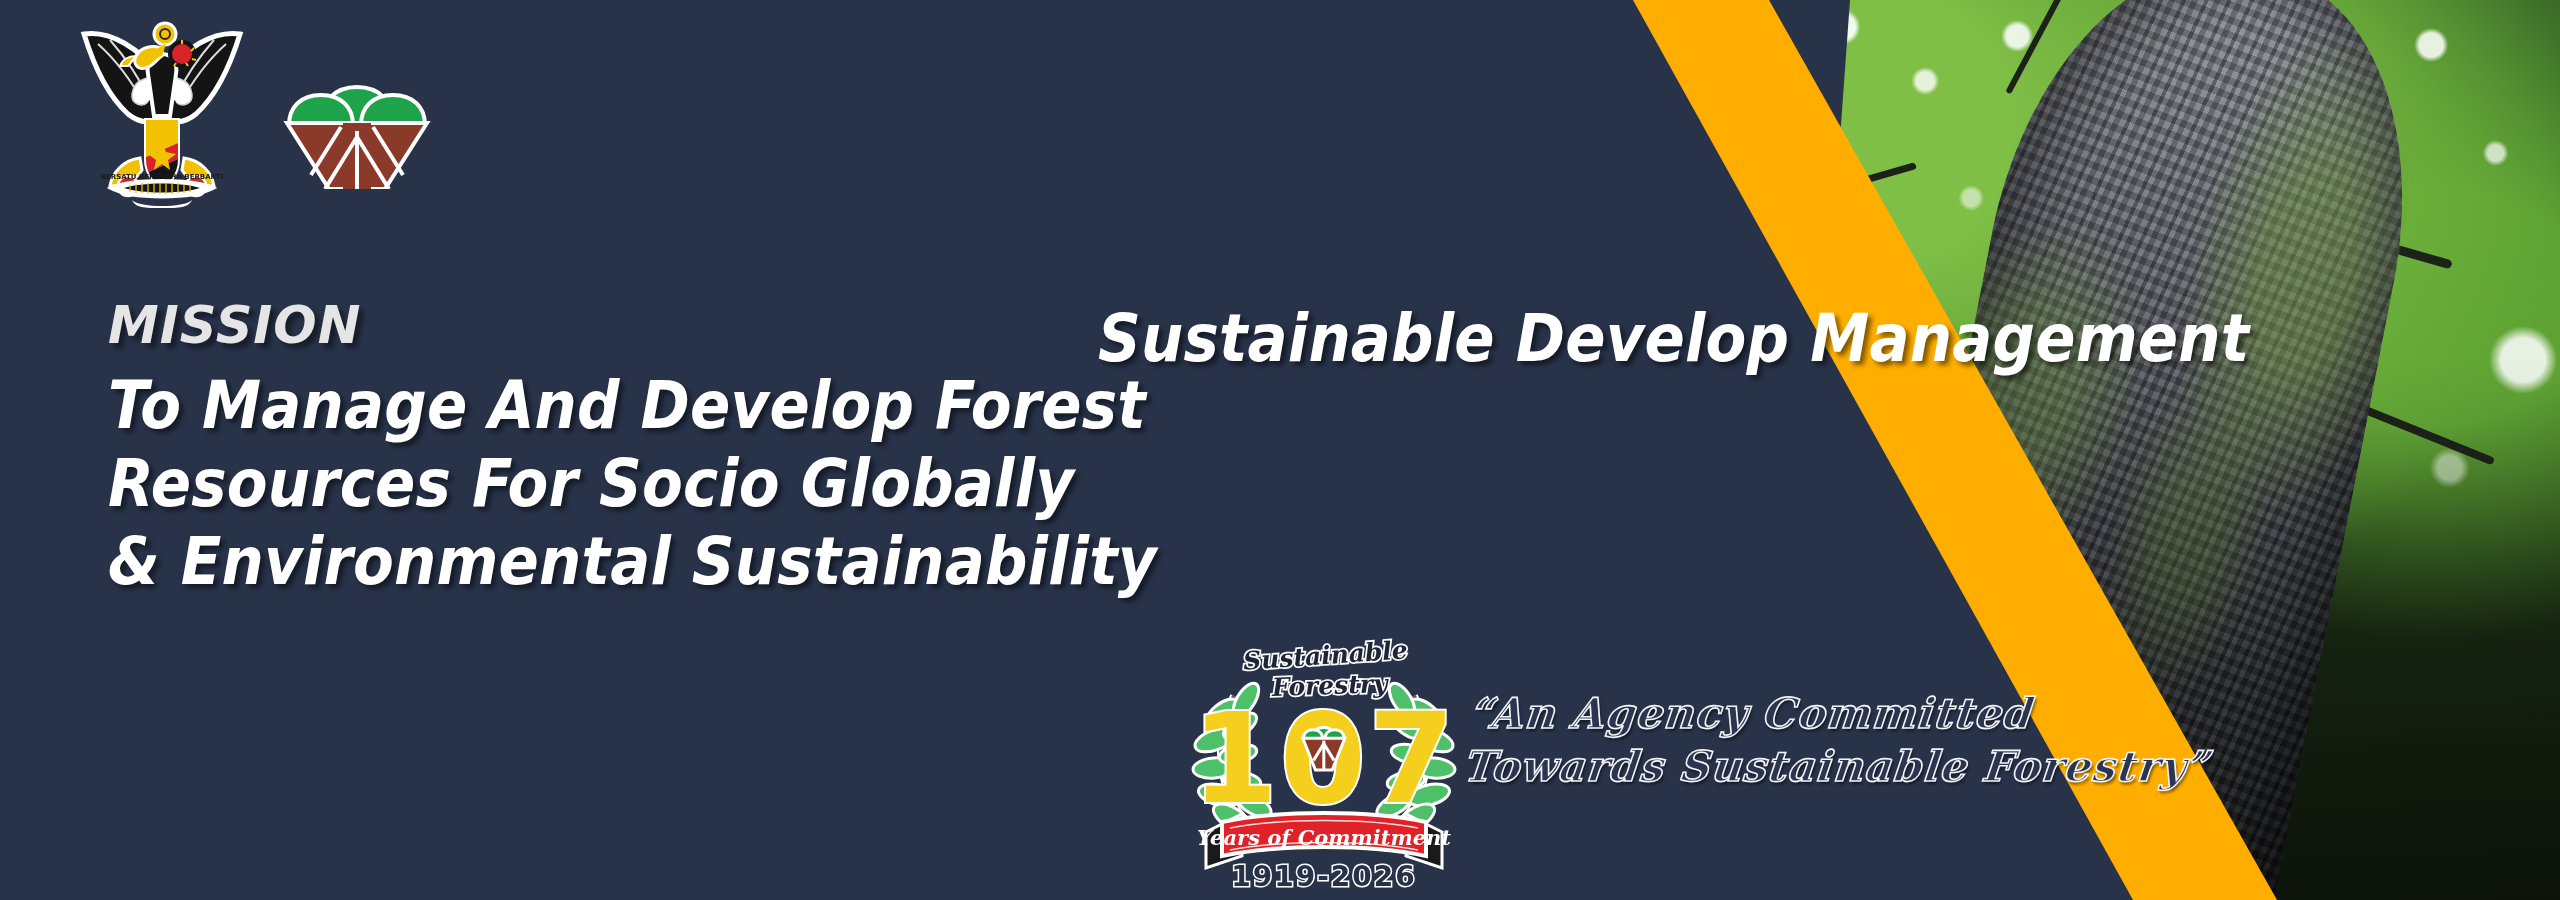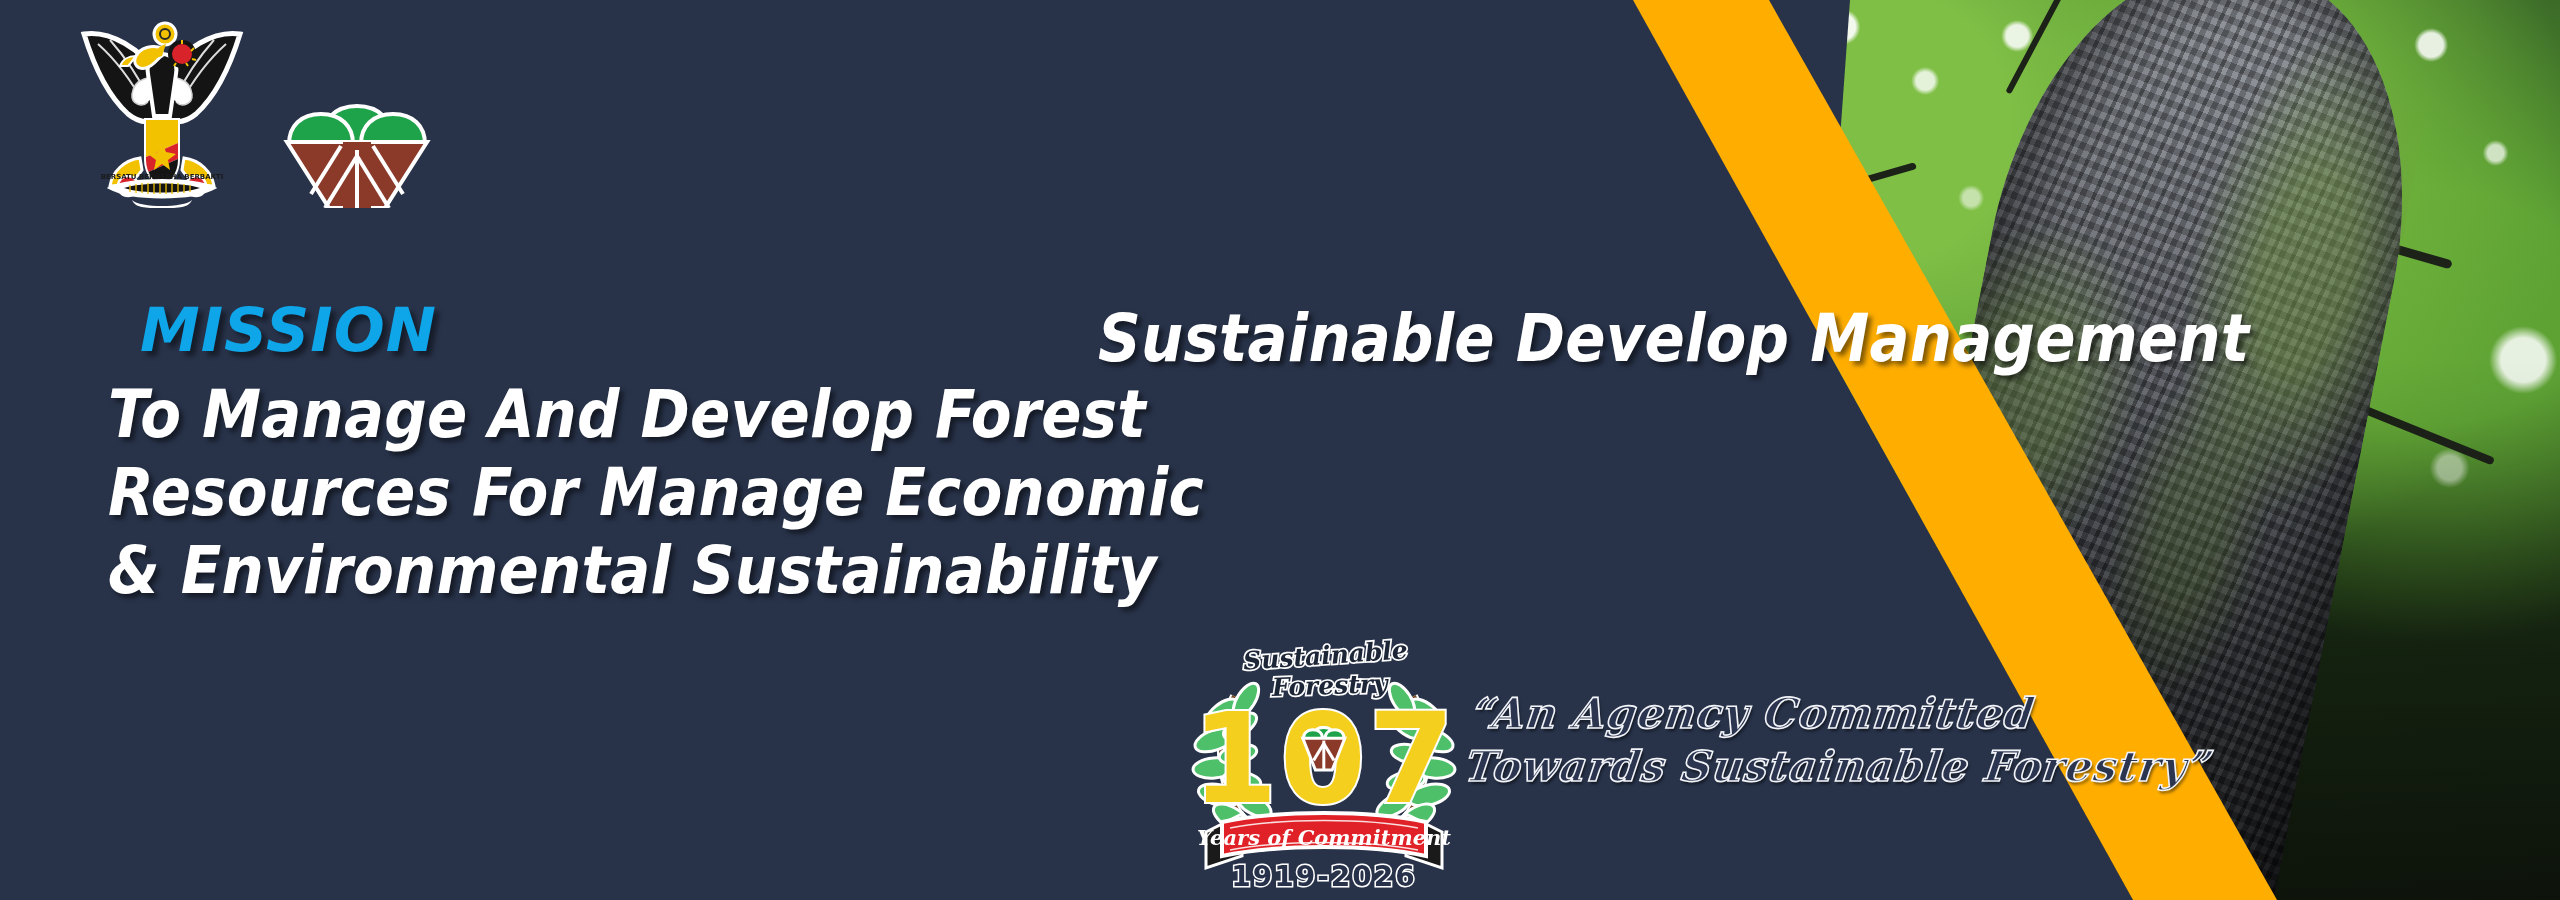--- a/index.html
+++ b/index.html
@@ -94,40 +94,39 @@
     top: 0; left: 0;
     width: 2560px; height: 900px;
     background: #28334a;
     clip-path: polygon(0 0, 1633px 0, 2133px 900px, 0 900px);
   }
 
   
   .content { position: absolute; inset: 0; }
 
   
-  .logo-row { position: absolute; left: 62px; top: 8px; display: flex; align-items: flex-end; gap: 19px; }
+  .logo-row { position: absolute; left: 62px; top: 8px; display: flex; align-items: center; gap: 19px; }
   .crest { width: 200px; height: 200px; display: block; }
   .tree-logo { width: 152px; height: 140px; display: block; margin-top: 22px; }
 
   
   .col { position: absolute; }
   .col-mission { left: 108px; top: 300px; width: 900px; }
   .col-vision  { left: 1098px; top: 300px; width: 930px; }
 
   .kicker {
     font-family: "DejaVu Sans", sans-serif;
     font-weight: 700;
     font-style: italic;
-    font-size: 60px;
+    font-size: 51px;
     line-height: 1;
     letter-spacing: 1px;
-    color: #0ea5e9;
+    color: #e5e5e5;
     text-shadow: 5px 5px 5px rgba(0,0,0,.45);
     margin-bottom: 16px;
-    margin-left: 32px;
   }
   .statement {
     font-family: "DejaVu Sans Condensed", "Liberation Sans Narrow", "Liberation Sans", sans-serif;
     font-weight: 700;
     font-style: italic;
     font-size: 66px;
     line-height: 1.18;
     color: #ffffff;
     text-shadow: 4px 4px 5px rgba(0,0,0,.5);
     letter-spacing: .2px;
@@ -276,21 +275,21 @@
           <path d="M60 78 L30 126"></path>
           <path d="M92 78 L122 126"></path>
         </g>
       </svg>
     </div>
 
     <div class="col col-mission">
       <div class="kicker">MISSION</div>
       <div class="statement">
         <div>To Manage And Develop Forest</div>
-        <div>Resources For Manage Economic</div>
+        <div>Resources For Socio Globally</div>
         <div>&amp; Environmental Sustainability</div>
       </div>
     </div>
 
     <div class="col col-vision">
       <div class="statement">
         <div>Sustainable Develop Management</div>
       </div>
     </div>
 

